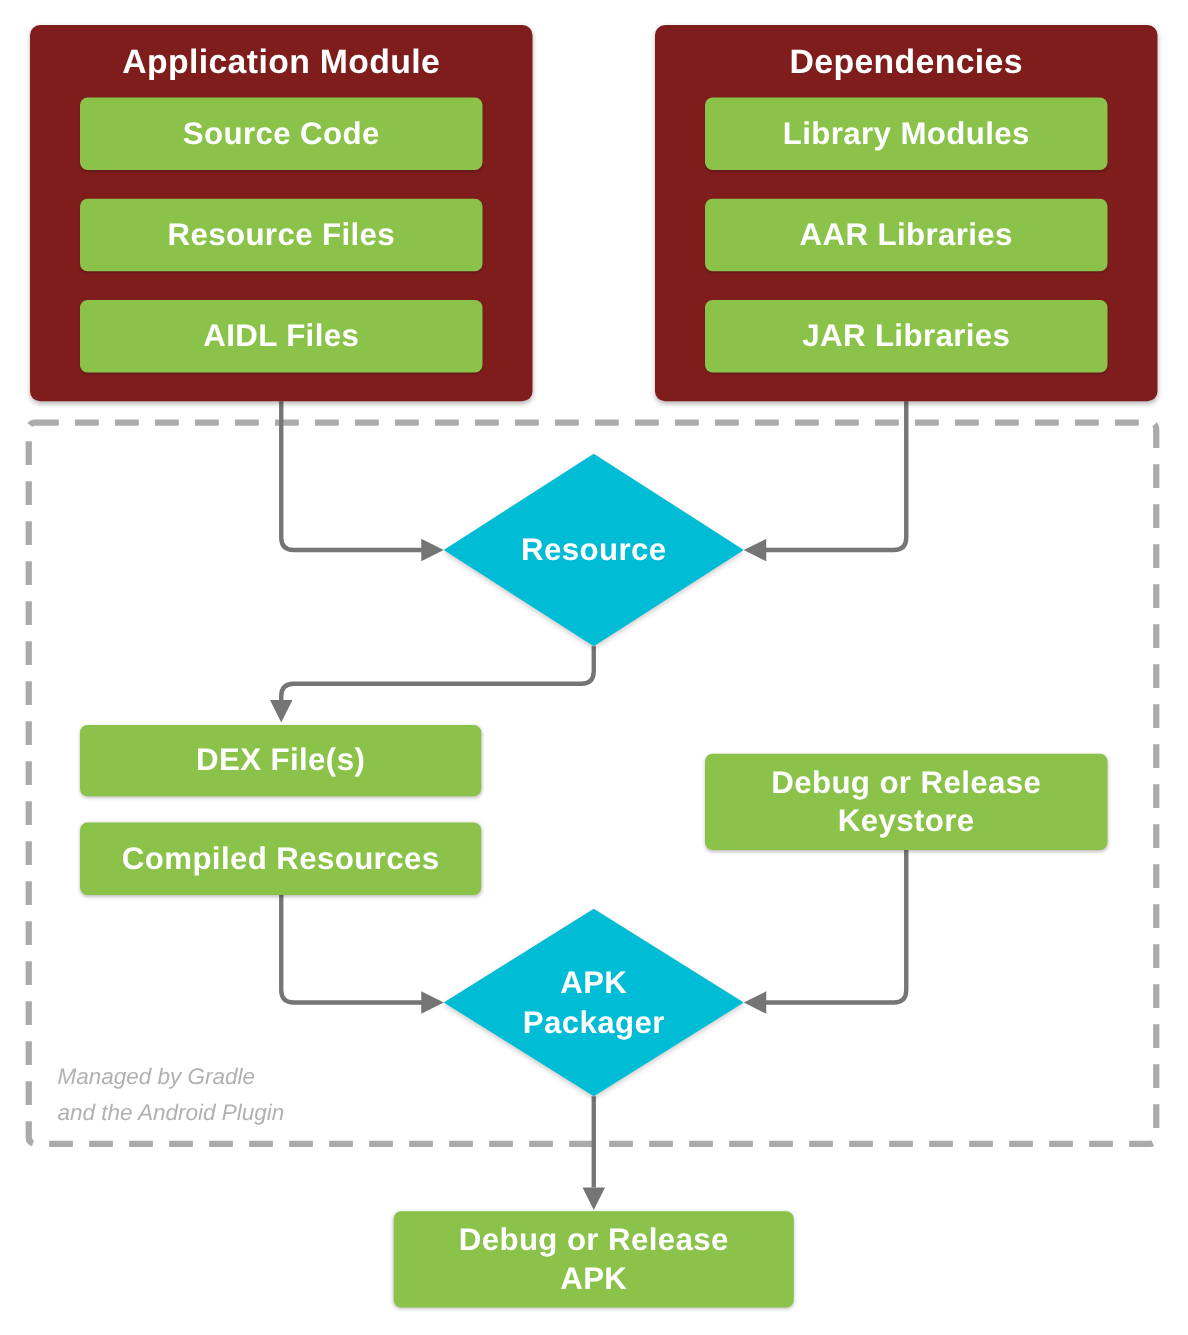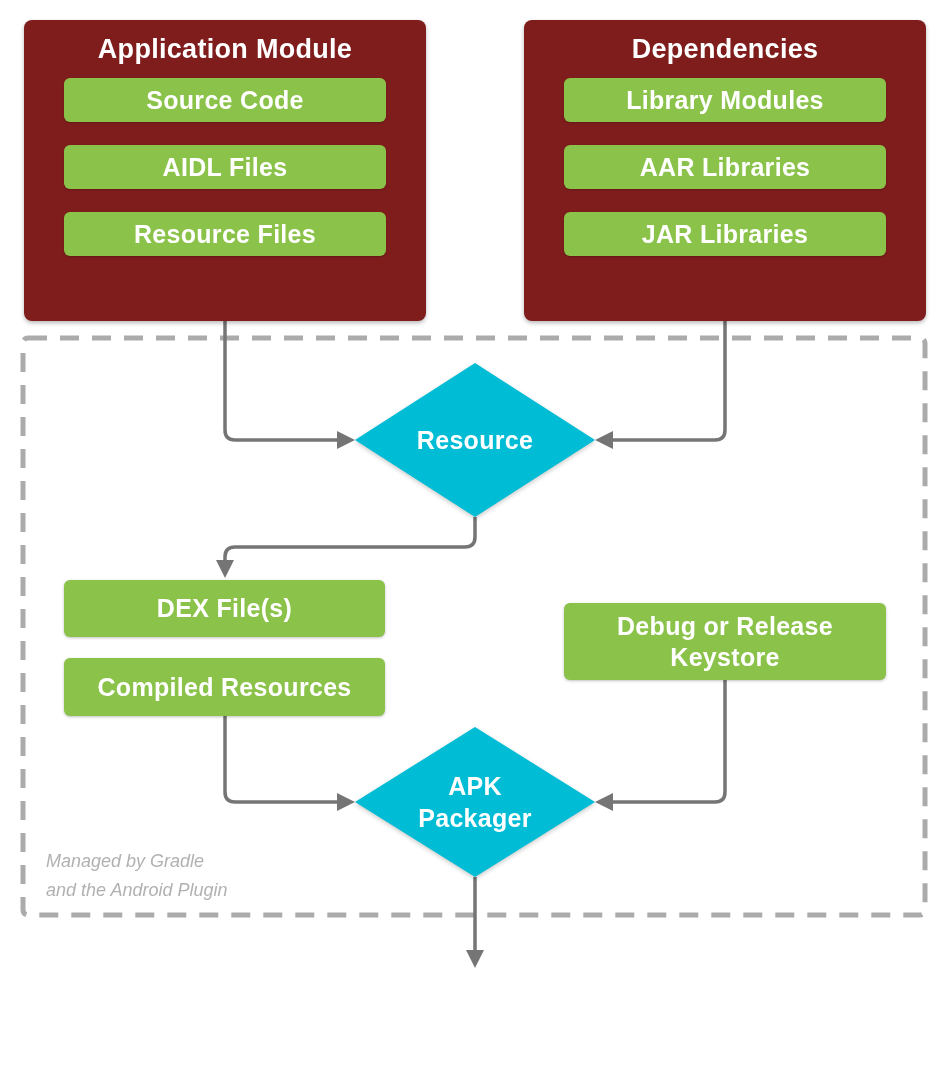--- a/index.html
+++ b/index.html
@@ -41,21 +41,21 @@
     font-weight: 700;
     letter-spacing: 0.3px;
   }
   .gray-box .box-items {
     display: flex;
     flex-direction: column;
     gap: 23px;
     padding: 0 40px;
   }
   .green-item {
-    height: 44px;
+    height: 58px;
     background: #8BC34A;
     border-radius: 6px;
     color: #ffffff;
     font-size: 25px;
     font-weight: 700;
     display: flex;
     align-items: center;
     justify-content: center;
     box-shadow: 0 1px 2px rgba(0,0,0,0.22);
     letter-spacing: 0.3px;
@@ -145,22 +145,22 @@
     <polygon points="613,793 613,811 595,802" fill="#757575"></polygon>
 
     <path d="M475 877 L475 950" fill="none" stroke="#757575" stroke-width="3.5"></path>
     <polygon points="466,950 484,950 475,968" fill="#757575"></polygon>
   </svg>
 
   <div class="gray-box" style="left:24px; top:20px;">
     <div class="box-title">Application Module</div>
     <div class="box-items">
       <div class="green-item">Source Code</div>
+      <div class="green-item">Resource Files</div>
       <div class="green-item">AIDL Files</div>
-      <div class="green-item">Resource Files</div>
     </div>
   </div>
 
   <div class="gray-box" style="left:524px; top:20px;">
     <div class="box-title">Dependencies</div>
     <div class="box-items">
       <div class="green-item">Library Modules</div>
       <div class="green-item">AAR Libraries</div>
       <div class="green-item">JAR Libraries</div>
     </div>
@@ -180,14 +180,15 @@
   <div class="diamond" id="apk-packager-diamond">
     <div class="diamond-shape"></div>
     <div class="diamond-label">APK Packager</div>
   </div>
 
   <div class="caption">
     <span>Managed by Gradle</span>
     <span>and the Android Plugin</span>
   </div>
 
+  <div class="green-box" id="output-apk-box">Debug or Release APK</div>
 
 </div>
 
 </body></html>

